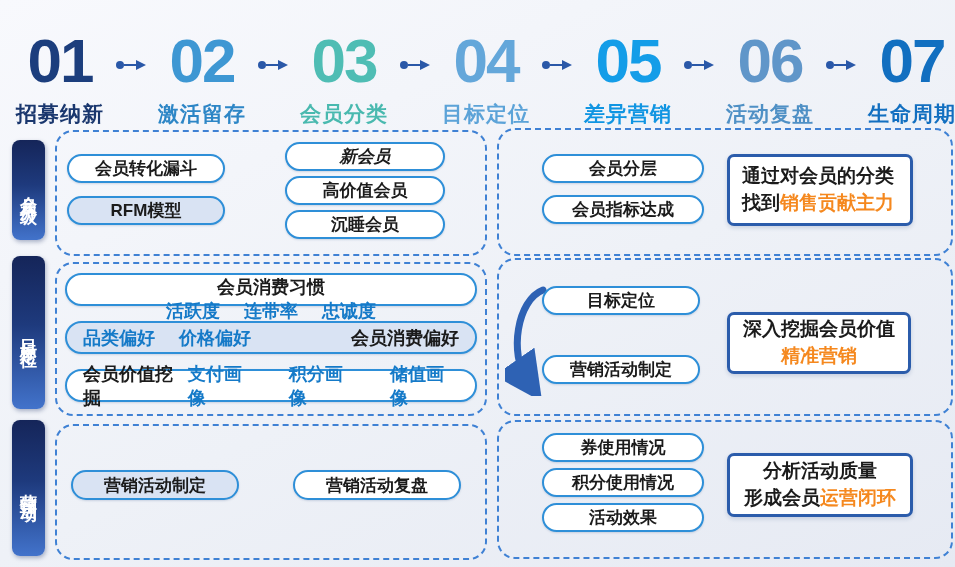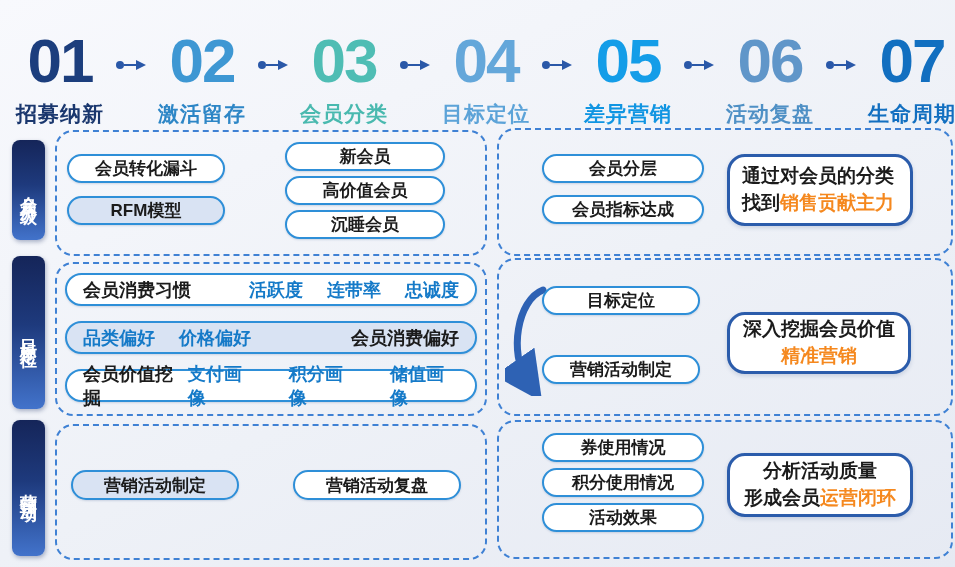--- a/index.html
+++ b/index.html
@@ -32,21 +32,21 @@
         display:flex;align-items:center;justify-content:center;
         font-size:17px;font-weight:700;color:#1b1b1b;
         box-shadow:0 1px 2px rgba(40,70,130,.18);box-sizing:border-box;}
   .pill.fill{background:#d9e3f3;}
   .wide{justify-content:space-between;padding:0 16px;font-size:18px;}
   .wgroup{display:flex;gap:24px;}
   .wgroup.tight{gap:32px;}
   .blue{color:#157ac8;font-weight:700;}
 
   
-  .card{position:absolute;background:#fff;border:3px solid #2b5cab;border-radius:18px;
+  .card{position:absolute;background:#fff;border:3px solid #2b5cab;border-radius:7px;
         box-sizing:border-box;display:flex;flex-direction:column;justify-content:center;
         font-size:19px;font-weight:700;color:#1b1b1b;line-height:1.4;
         box-shadow:0 2px 4px rgba(40,70,130,.18);}
   .card.left{padding-left:12px;align-items:flex-start;}
   .card.center{align-items:center;text-align:center;}
   .hl{color:#f5881e;}
 
   .curve{position:absolute;}
 </style>
 </head>
@@ -115,36 +115,36 @@
     </div>
   </div>
 
   <div class="tab" style="top:140px;height:100px;">会员分级</div>
   <div class="tab" style="top:256px;height:153px;">目标定位</div>
   <div class="tab" style="top:420px;height:136px;">营销活动</div>
 
   <div class="gbox" style="left:55px;top:130px;width:428px;height:122px;">
     <div class="pill" style="left:10px;top:22px;width:158px;height:29px;">会员转化漏斗</div>
     <div class="pill fill" style="left:10px;top:64px;width:158px;height:29px;">RFM模型</div>
-    <div class="pill" style="left:228px;top:10px;width:160px;height:29px;">新会员</div>
+    <div class="pill" style="left:228px;top:10px;width:160px;height:29px;font-style:italic;">新会员</div>
     <div class="pill" style="left:228px;top:44px;width:160px;height:29px;">高价值会员</div>
     <div class="pill" style="left:228px;top:78px;width:160px;height:29px;">沉睡会员</div>
   </div>
 
   <div class="gbox" style="left:497px;top:128px;width:452px;height:124px;">
     <div class="pill" style="left:43px;top:24px;width:162px;height:29px;">会员分层</div>
     <div class="pill" style="left:43px;top:65px;width:162px;height:29px;">会员指标达成</div>
     <div class="card left" style="left:228px;top:24px;width:186px;height:72px;">
       <div>通过对会员的分类</div>
       <div><span>找到</span><span class="hl">销售贡献主力</span></div>
     </div>
   </div>
 
   <div class="gbox" style="left:55px;top:262px;width:428px;height:150px;">
-    <div class="pill wide" style="left:8px;top:9px;width:412px;height:33px;">
+    <div class="pill wide" style="left:8px;top:9px;width:412px;height:33px;flex-direction:column;">
       <span>会员消费习惯</span>
       <span class="wgroup">
         <span class="blue">活跃度</span>
         <span class="blue">连带率</span>
         <span class="blue">忠诚度</span>
       </span>
     </div>
     <div class="pill wide fill" style="left:8px;top:57px;width:412px;height:33px;">
       <span class="wgroup">
         <span class="blue">品类偏好</span>

